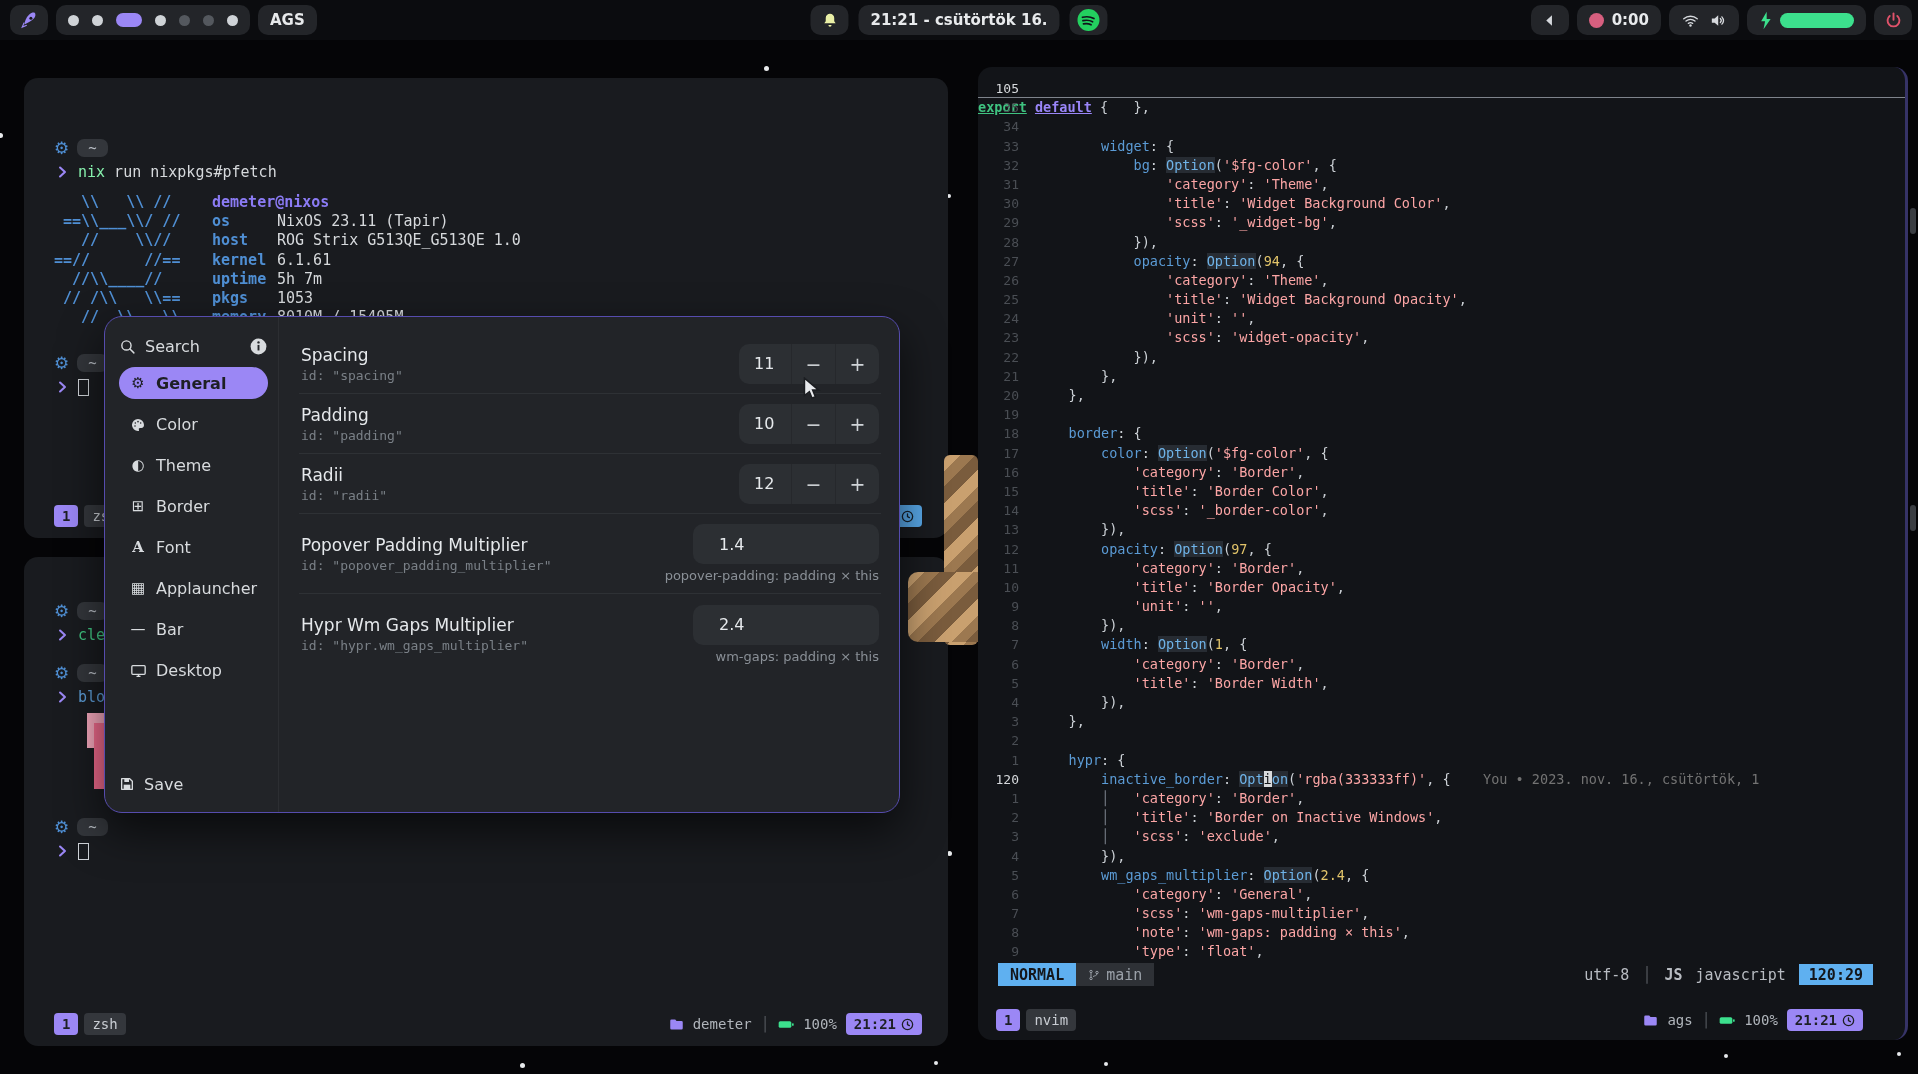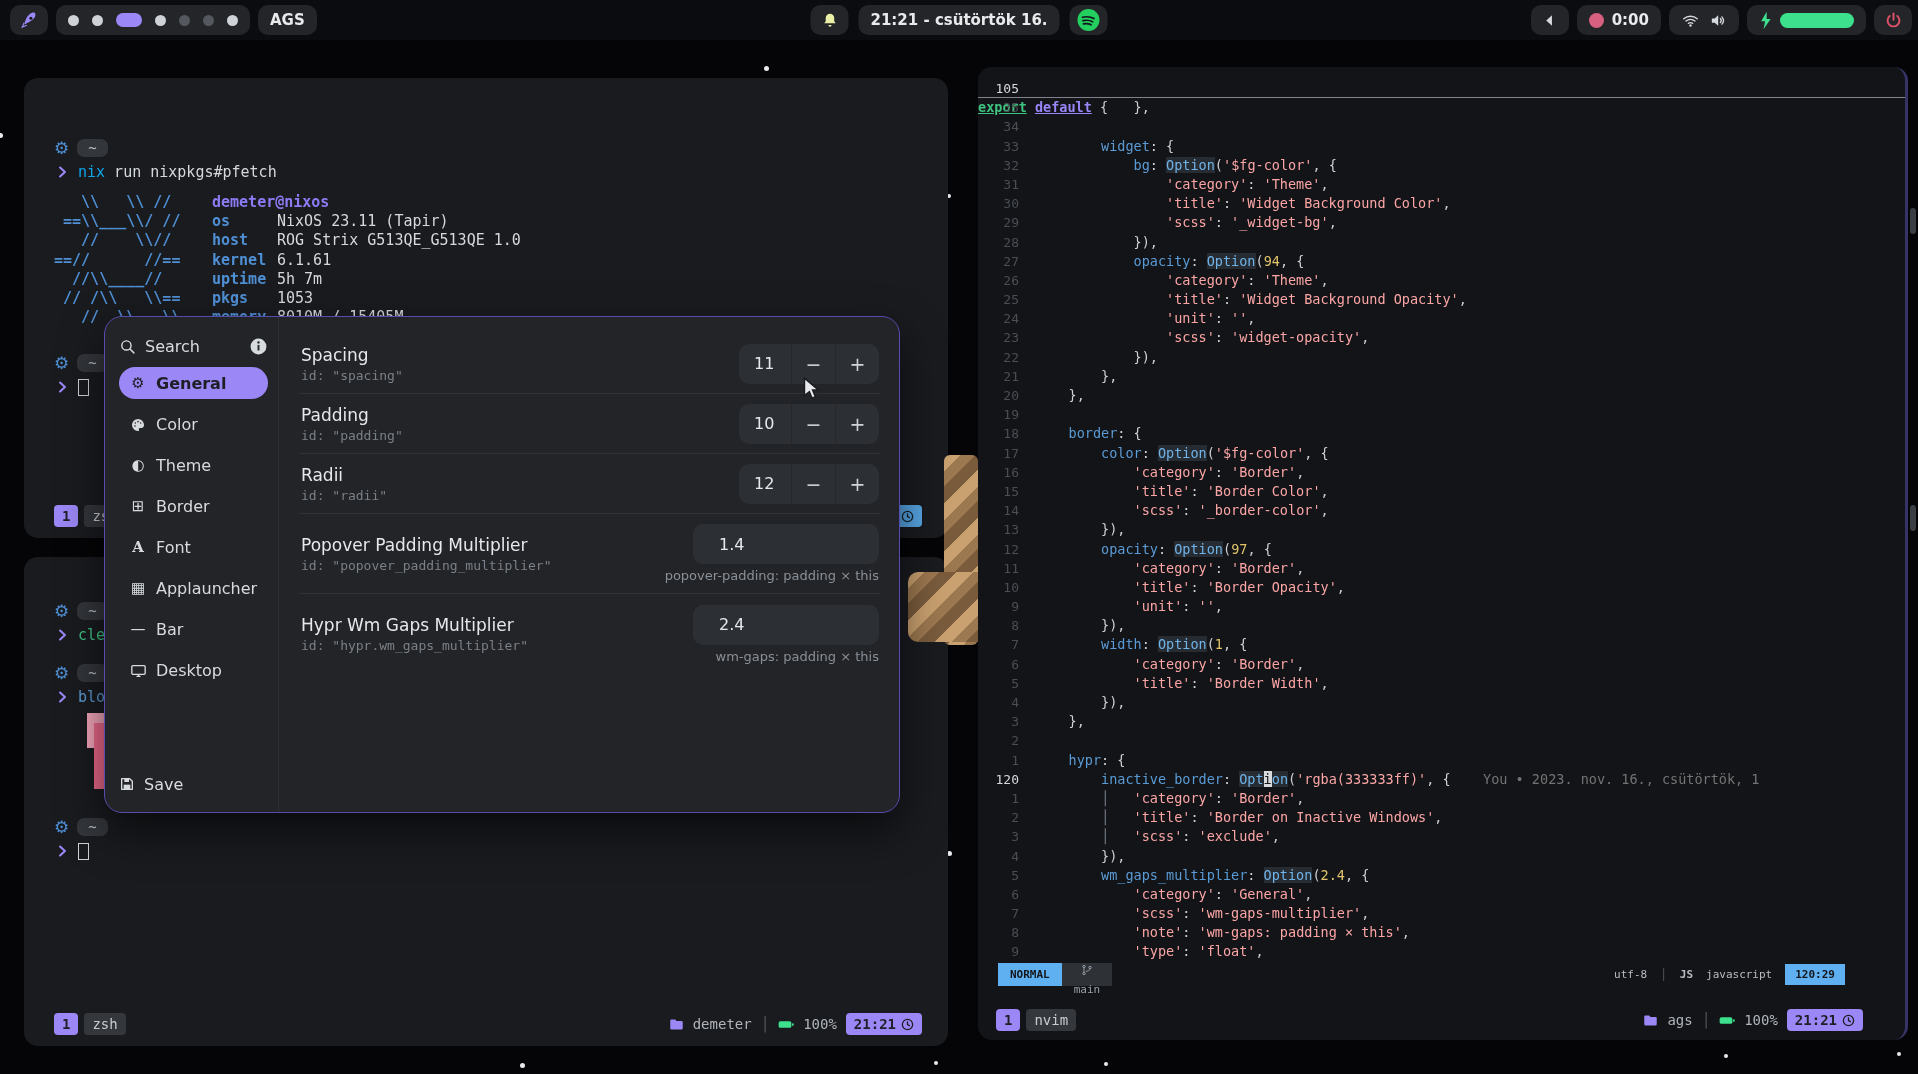--- a/index.html
+++ b/index.html
@@ -37,21 +37,21 @@
   #editor{left:978px;top:67px;width:930px;height:973px;background:#121418;border-radius:14px;
           border-right:3px solid rgba(100,88,200,.45);display:flex;flex-direction:column;
           padding:12px 0 8px 0;}
 
   .prompt-row{display:flex;align-items:center;gap:8px;height:24px;margin-top:2px;}
   .gear-glyph{color:#4f8fd4;font-size:17px;}
   .path-chip{background:#33363b;color:#b8bdc4;border-radius:7px;padding:1px 11px;
              font-family:"DejaVu Sans Mono",monospace;font-size:14px;}
   .cmd-row{display:flex;align-items:center;gap:9px;height:20px;margin:2px 0 0 2px;
            font-family:"DejaVu Sans Mono",monospace;font-size:15px;color:#d6d9dc;white-space:pre;}
-  .nix-green{color:#0ea5e9;}
+  .nix-green{color:#86efac;}
   .c-green{color:#3fc380;} .c-blue{color:#5b9bd5;}
   .cursor-box{display:inline-block;width:11px;height:17px;border:1.5px solid #cfd3d8;}
 
   .fetch{display:flex;margin-top:11px;line-height:19.2px;font-size:15px;
          font-family:"DejaVu Sans Mono",monospace;white-space:pre;}
   .fetch-art{color:#4f8fd4;font-weight:bold;width:158px;}
   .fetch-col .fi-row{display:flex;}
   .fi-user{color:#8b7bf4;font-weight:bold;}
   .fi-key{color:#4f8fd4;font-weight:bold;width:65px;display:inline-block;}
   .fi-val{color:#d6d9dc;}
@@ -105,25 +105,25 @@
       font-family:"DejaVu Sans Mono",monospace;font-size:13.5px;}
   .cl .ln{flex:none;width:58px;text-align:right;padding-right:17px;color:#4a4e54;font-size:13px;}
   .cl.cur .ln,.cl.ctx .ln{color:#d6d9dc;}
   .cl.ctx{border-bottom:1px solid #7e838b;flex-direction:column;}
   .sg-p{color:#ccd1d6;} .sg-k{color:#5b9bd5;} .sg-s{color:#fca5a5;}
   .sg-n{color:#e2c46a;} .sg-b{color:#737373;} .sg-ig{color:#787f88;}
   .sg-o{color:#6fb3e8;background:#272c33;}
   .sg-eg{color:#3fc380;font-weight:bold;text-decoration:underline;}
   .sg-ep{color:#9a86f8;font-weight:bold;text-decoration:underline;}
   .sg-cb{background:#d8dadc;color:#16181b;}
-  #statusline{height:23px;display:flex;align-items:center;margin-top:2px;padding:0 60px 0 20px;
-              font-family:"DejaVu Sans Mono",monospace;font-size:11px;color:#b8bcc2;}
+  #statusline{height:23px;display:flex;align-items:center;margin-top:2px;padding:0 32px 0 20px;
+              font-family:"DejaVu Sans Mono",monospace;font-size:15px;color:#b8bcc2;}
   .sl-chip{height:23px;display:flex;align-items:center;padding:0 12px;font-weight:bold;}
   .sl-mode{background:#5fb0f0;color:#14161a;}
-  .sl-branch{background:#2e3136;color:#9aa0a8;font-weight:normal;gap:6px;flex-direction:column;}
+  .sl-branch{background:#2e3136;color:#9aa0a8;font-weight:normal;gap:6px;}
   .sl-right{margin-left:auto;display:flex;align-items:center;gap:13px;}
   .sl-pos{background:#5fb0f0;color:#14161a;font-weight:bold;height:21px;display:flex;
           align-items:center;padding:0 10px;}
   #ed-tmux{height:24px;margin-top:22px;display:flex;align-items:center;gap:6px;padding:0 42px 0 18px;
            font-family:"DejaVu Sans Mono",monospace;font-size:14px;}
 
   
   .beam{position:absolute;background:repeating-linear-gradient(135deg,#c9a06f 0 12px,#9c7850 12px 22px,#7a5c3d 22px 34px);z-index:5;}
   #beam-v{left:944px;top:455px;width:34px;height:190px;border-radius:6px;}
   #beam-l{left:908px;top:572px;width:70px;height:70px;border-radius:10px 0 0 10px;}

